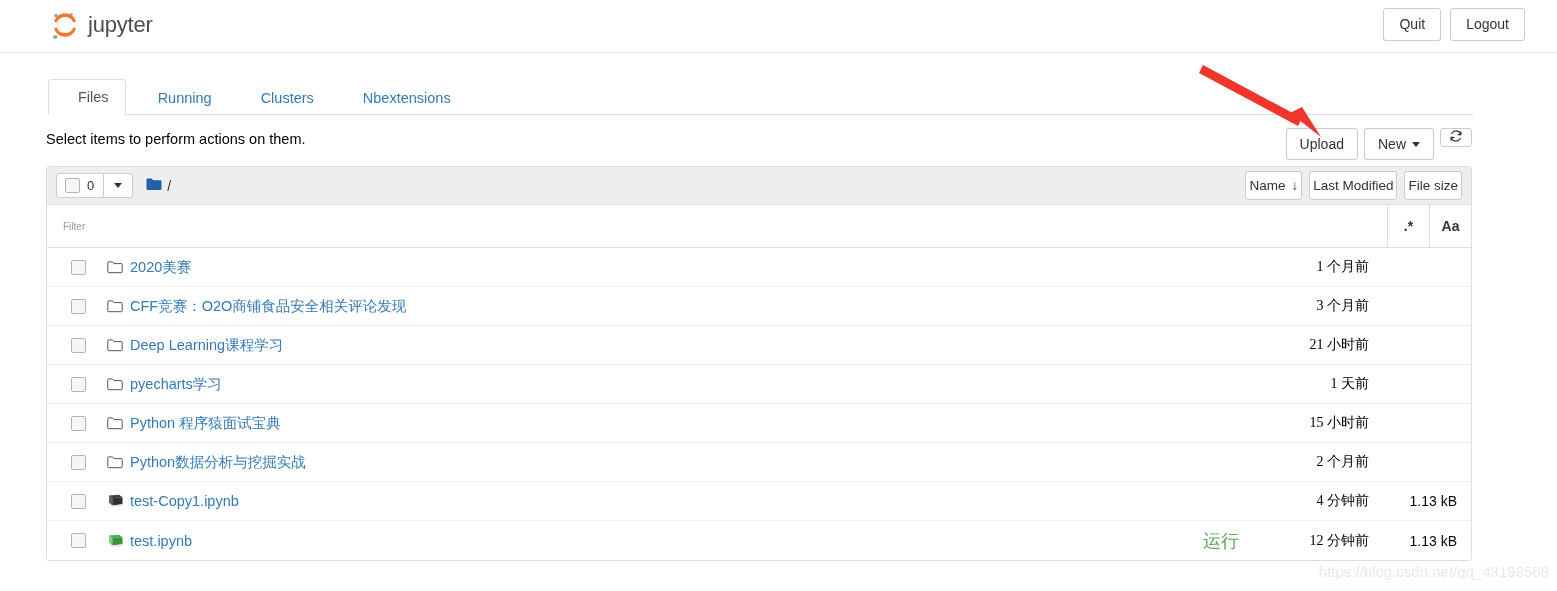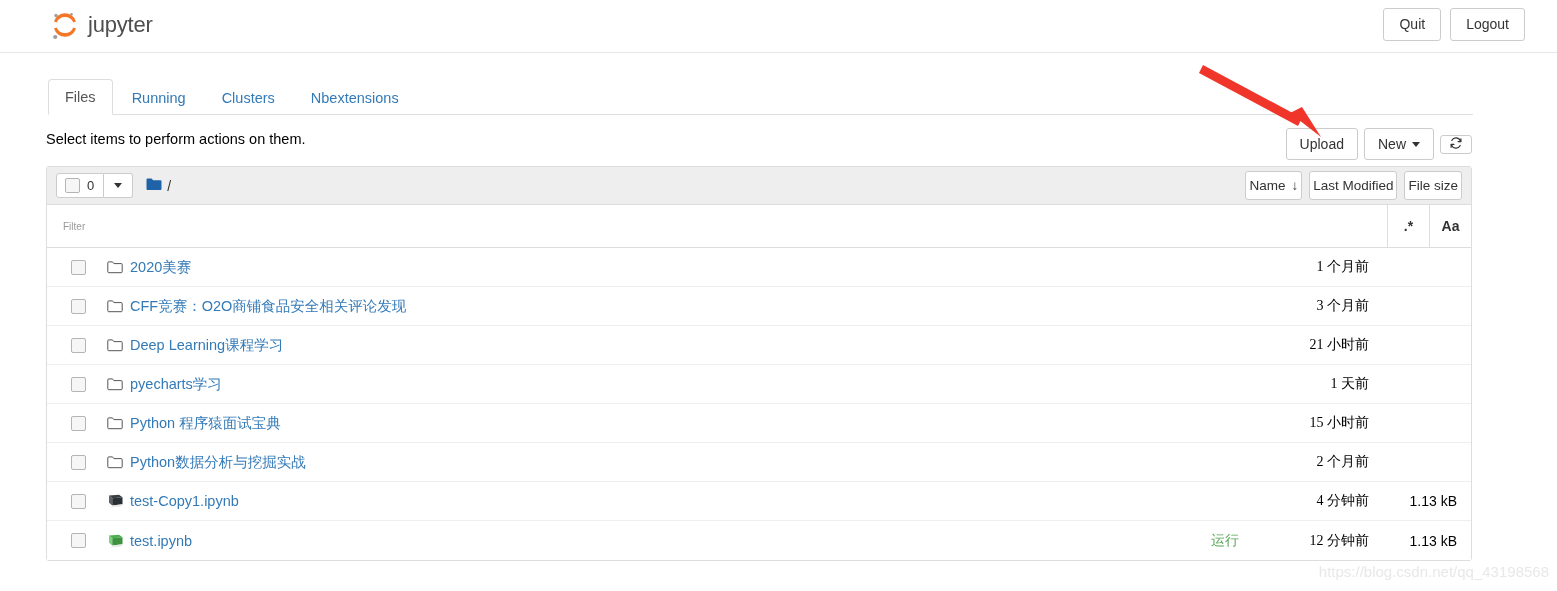--- a/index.html
+++ b/index.html
@@ -73,21 +73,21 @@
     position: absolute;
     left: 48px;
     top: 78px;
     width: 1425px;
     height: 36px;
     border-bottom: 1px solid #dddddd;
     display: flex;
     align-items: flex-end;
   }
   .tab {
-    padding: 9px 16px 8px 16px;
+    padding: 9px 16px 8px 29px;
     font-size: 14.5px;
     color: #337ab7;
     line-height: 1.2;
     cursor: pointer;
     border: 1px solid transparent;
     border-bottom: none;
     border-radius: 4px 4px 0 0;
     position: relative;
     top: 1px;
     margin-right: 2px;
@@ -105,21 +105,21 @@
     left: 46px;
     top: 131px;
     font-size: 14.5px;
     color: #000;
   }
   .actions {
     position: absolute;
     right: 85px;
     top: 128px;
     display: flex;
-    align-items: center;
+    align-items: flex-start;
   }
   .abtn {
     border: 1px solid #cccccc;
     background: #fff;
     font-size: 14px;
     color: #333;
     padding: 6px 13px;
     line-height: 1.3;
     cursor: pointer;
     font-family: "Liberation Sans", sans-serif;
@@ -304,21 +304,21 @@
     margin-left: 6px;
     color: #337ab7;
     font-size: 14.5px;
     text-decoration: none;
     cursor: pointer;
     white-space: nowrap;
   }
   .row-spacer { flex: 1; }
   .row-running {
     color: #5aa75a;
-    font-size: 14px;
+    font-size: 18px;
     margin-right: 10px;
     white-space: nowrap;
   }
   .row-time {
     font-size: 14px;
     color: #000;
     width: 120px;
     text-align: right;
     white-space: nowrap;
     font-family: Liberation Serif, serif;

